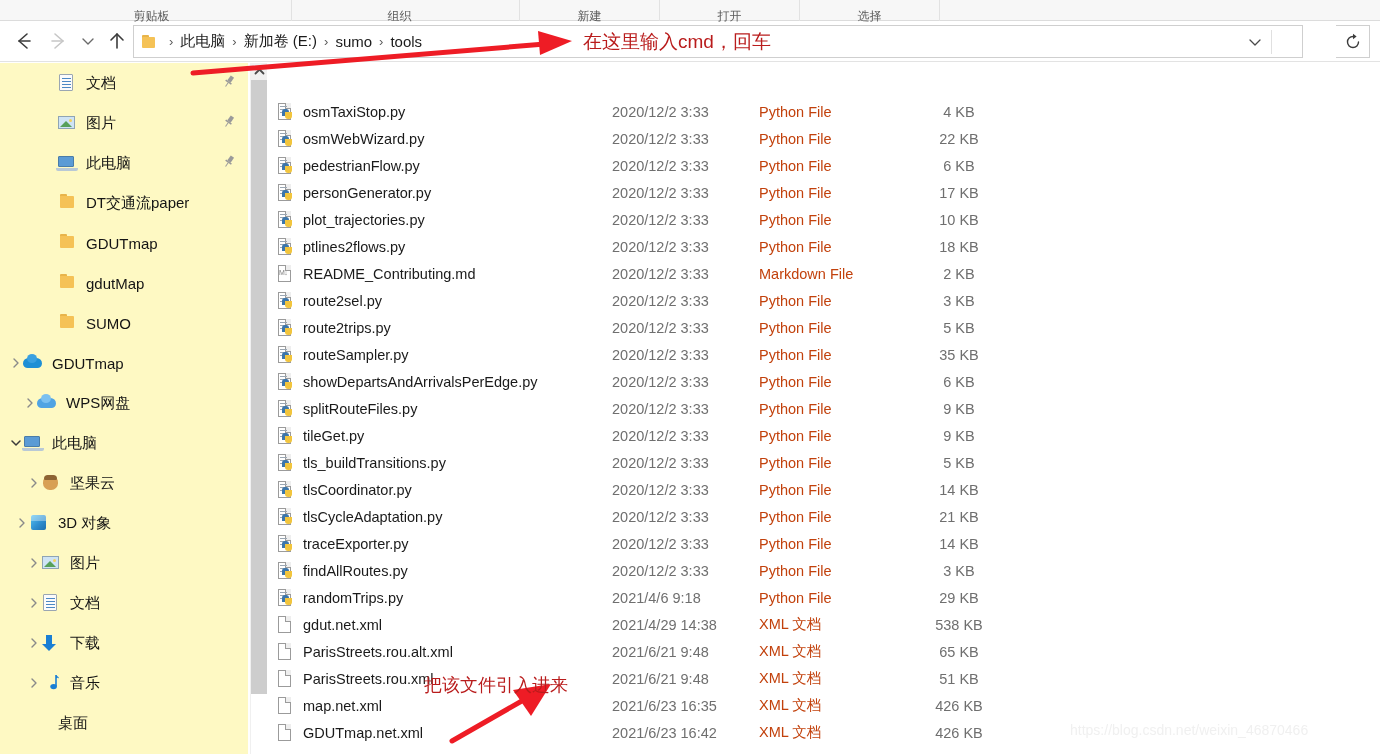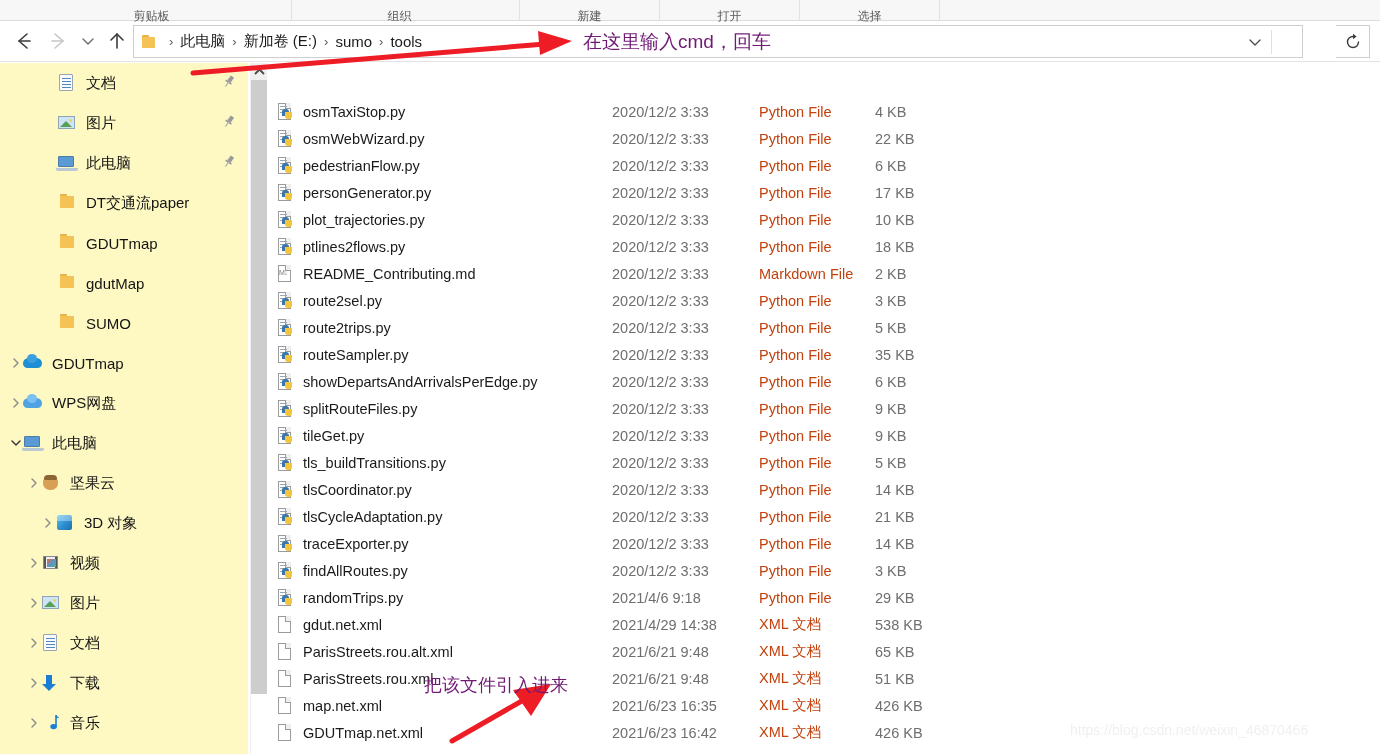--- a/index.html
+++ b/index.html
@@ -343,28 +343,28 @@
   .cell-date {
     position:absolute; left:345px;
     font-size:14.5px; color:#6f6f6f;
   }
   .cell-type {
     position:absolute; left:492px;
     font-size:14.5px; color:#c2410c;
   }
   .cell-size {
     position:absolute; left:608px; width:168px;
-    text-align:left;
+    text-align:center;
     font-size:14.5px; color:#6f6f6f;
   }
 
   
   .annot {
     position:absolute;
-    color:#701a75;
+    color:#b91c1c;
     font-size:18px;
     white-space:nowrap;
     pointer-events:none;
   }
   .annot-cmd { left:583px; top:29px; font-size:19px; }
   .annot-file { left:424px; top:673px; font-size:18px; }
   .arrow-svg { position:absolute; left:0; top:0; pointer-events:none; }
 
   .watermark {
     position:absolute; left:1070px; top:722px;
@@ -526,21 +526,21 @@
         <span class="chev">
           <svg width="10" height="12" viewBox="0 0 10 12">
             <path d="M3 2 L7 6 L3 10" fill="none" stroke="#8a8a8a" stroke-width="1.4" stroke-linecap="round" stroke-linejoin="round"></path>
           </svg>
         </span>
         <span class="tree-icon">
           <span class="ic-cloud-od"></span>
         </span>
         <span class="tree-label">GDUTmap</span>
       </div>
-      <div class="tree-row" style="padding-left: 10px;">
+      <div class="tree-row" style="padding-left: 24px;">
         <span class="chev">
           <svg width="10" height="12" viewBox="0 0 10 12">
             <path d="M3 2 L7 6 L3 10" fill="none" stroke="#8a8a8a" stroke-width="1.4" stroke-linecap="round" stroke-linejoin="round"></path>
           </svg>
         </span>
         <span class="tree-icon">
           <span class="ic-cloud-wps"></span>
         </span>
         <span class="tree-label">WPS网盘</span>
       </div>
@@ -559,41 +559,30 @@
         <span class="chev">
           <svg width="10" height="12" viewBox="0 0 10 12">
             <path d="M3 2 L7 6 L3 10" fill="none" stroke="#8a8a8a" stroke-width="1.4" stroke-linecap="round" stroke-linejoin="round"></path>
           </svg>
         </span>
         <span class="tree-icon">
           <span class="ic-nut"></span>
         </span>
         <span class="tree-label">坚果云</span>
       </div>
-      <div class="tree-row" style="padding-left: 42px;">
+      <div class="tree-row" style="padding-left: 16px;">
         <span class="chev">
           <svg width="10" height="12" viewBox="0 0 10 12">
             <path d="M3 2 L7 6 L3 10" fill="none" stroke="#8a8a8a" stroke-width="1.4" stroke-linecap="round" stroke-linejoin="round"></path>
           </svg>
         </span>
         <span class="tree-icon">
           <span class="ic-3d"></span>
         </span>
         <span class="tree-label">3D 对象</span>
-      </div>
-      <div class="tree-row" style="padding-left: 28px;">
-        <span class="chev">
-          <svg width="10" height="12" viewBox="0 0 10 12">
-            <path d="M3 2 L7 6 L3 10" fill="none" stroke="#8a8a8a" stroke-width="1.4" stroke-linecap="round" stroke-linejoin="round"></path>
-          </svg>
-        </span>
-        <span class="tree-icon">
-          <span class="ic-video"></span>
-        </span>
-        <span class="tree-label">视频</span>
       </div>
       <div class="tree-row" style="padding-left: 28px;">
         <span class="chev">
           <svg width="10" height="12" viewBox="0 0 10 12">
             <path d="M3 2 L7 6 L3 10" fill="none" stroke="#8a8a8a" stroke-width="1.4" stroke-linecap="round" stroke-linejoin="round"></path>
           </svg>
         </span>
         <span class="tree-icon">
           <span class="ic-pic"></span>
         </span>

